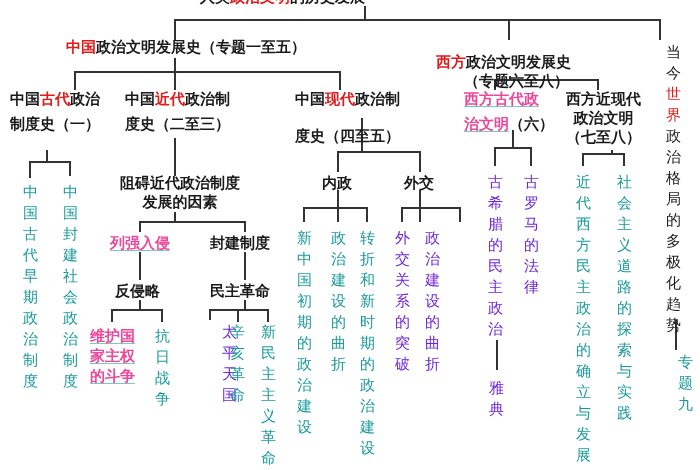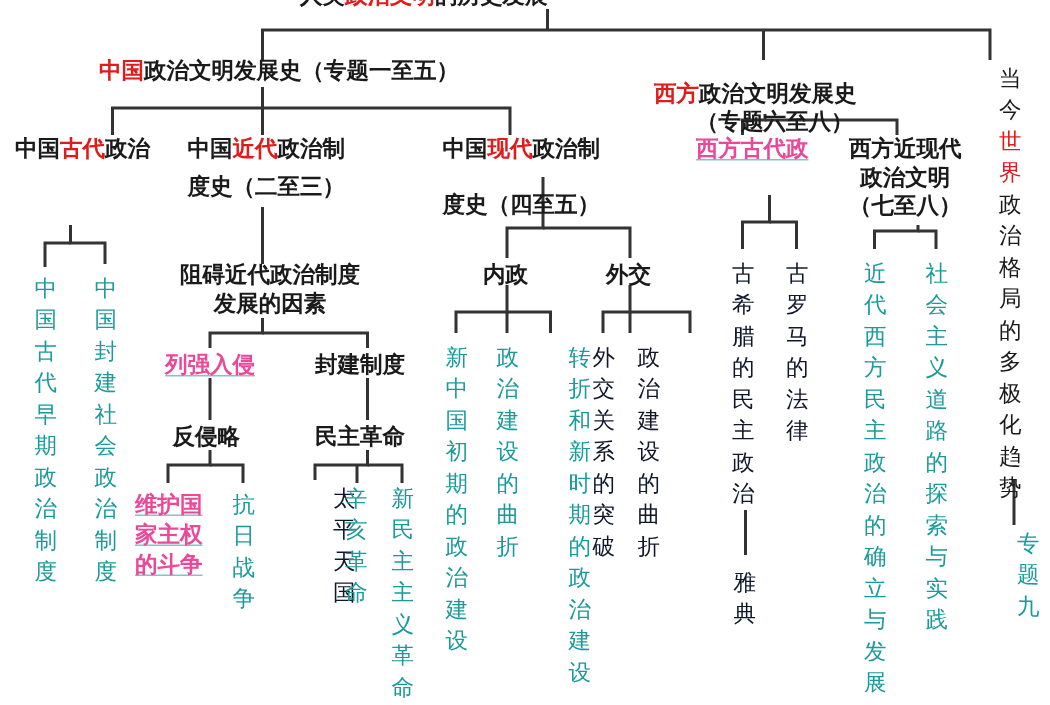--- a/index.html
+++ b/index.html
@@ -9,21 +9,21 @@
     font-family: "DejaVu Serif", "Liberation Serif", serif;
     color: #1a1a1a;
   }
   .canvas { position: absolute; left: 0; top: 0; width: 700px; height: 470px; }
   svg.lines { position: absolute; left: 0; top: 0; width: 700px; height: 470px; }
   .node { position: absolute; font-weight: bold; font-size: 15px; line-height: 19px; white-space: nowrap; }
   .v { width: 17px; font-size: 15px; line-height: 21px; text-align: center; word-break: break-all; white-space: normal; font-weight: normal; position: absolute; }
   .teal { color: #ec4899; text-decoration: underline; text-decoration-color: #7cc8c8; text-underline-offset: 2px; }
   .vteal { color: #1a9a9a; }
   .red { color: #e01b1b; }
-  .blk { color: #0f172a; }
+  .blk { color: #6d28d9; }
   .cut-title { position: absolute; left: 200px; top: -12px; font-size: 15px; font-weight: bold; color: #1a1a1a; }
 </style>
 </head>
 <body>
 
 <div class="canvas">
 
   <svg class="lines" viewBox="0 0 700 470">
     <g stroke="#333" stroke-width="2" fill="none">
 
@@ -89,20 +89,21 @@
 
   <div class="v" style="left:665px; top:42px;">
     <span>当今</span><span class="red">世界</span><span>政治格局的多极化趋势</span>
   </div>
   <div class="v vteal" style="left:677px; top:352px;text-align:center;">
     <span>专题九</span>
   </div>
 
   <div class="node" style="left:10px; top:90px;">
     <div><span>中国</span><span class="red">古代</span><span>政治</span></div>
+    <div style="margin-top:6px">制度史（一）</div>
   </div>
   <div class="v vteal" style="left:22px; top:182px;">中国古代早期政治制度</div>
   <div class="v vteal" style="left:62px; top:182px;">中国封建社会政治制度</div>
 
   <div class="node" style="left:125px; top:90px;">
     <div><span>中国</span><span class="red">近代</span><span>政治制</span></div>
     <div style="margin-top:6px">度史（二至三）</div>
   </div>
   <div class="node" style="left:120px; top:174px; text-align:center;">
     <div>阻碍近代政治制度</div>
@@ -125,26 +126,27 @@
 
   <div class="node" style="left:295px; top:90px;">
     <div><span>中国</span><span class="red">现代</span><span>政治制</span></div>
     <div style="margin-top:18px">度史（四至五）</div>
   </div>
   <div class="node" style="left:322px; top:174px;">内政</div>
   <div class="node" style="left:404px; top:174px;">外交</div>
 
   <div class="v vteal" style="left:330px; top:228px;">政治建设的曲折</div>
   <div class="v vteal" style="left:296px; top:228px;">新中国初期的政治建设</div>
-  <div class="v vteal" style="left:359px; top:228px;margin-left:19px;">转折和新时期的政治建设</div>
+  <div class="v vteal" style="left:359px; top:228px;">转折和新时期的政治建设</div>
   <div class="v blk" style="left:394px; top:228px;">外交关系的突破</div>
   <div class="v blk" style="left:424px; top:228px;">政治建设的曲折</div>
 
   <div class="node" style="left:464px; top:90px;">
     <div class="teal">西方古代政</div>
+    <div style="margin-top:6px"><span class="teal">治文明</span><span>（六）</span></div>
   </div>
   <div class="v blk" style="left:487px; top:172px;">古希腊的民主政治</div>
   <div class="v blk" style="left:523px; top:172px;">古罗马的法律</div>
   <div class="v blk" style="left:488px; top:378px;">雅典</div>
 
   <div class="node" style="left:566px; top:90px; text-align:center;">
     <div>西方近现代</div>
     <div>政治文明</div>
     <div>（七至八）</div>
   </div>

